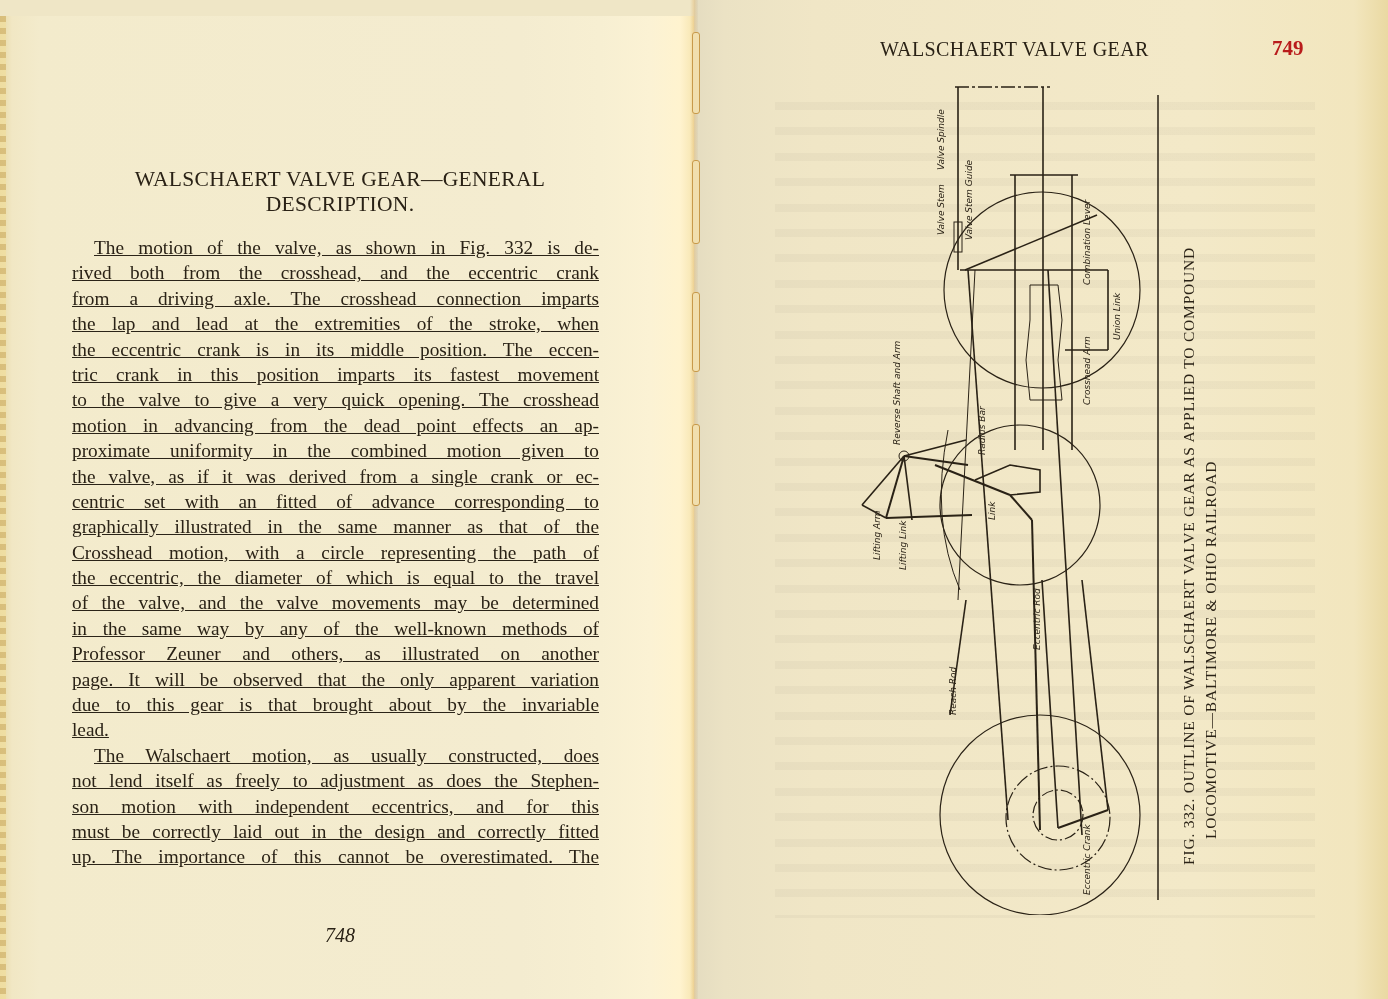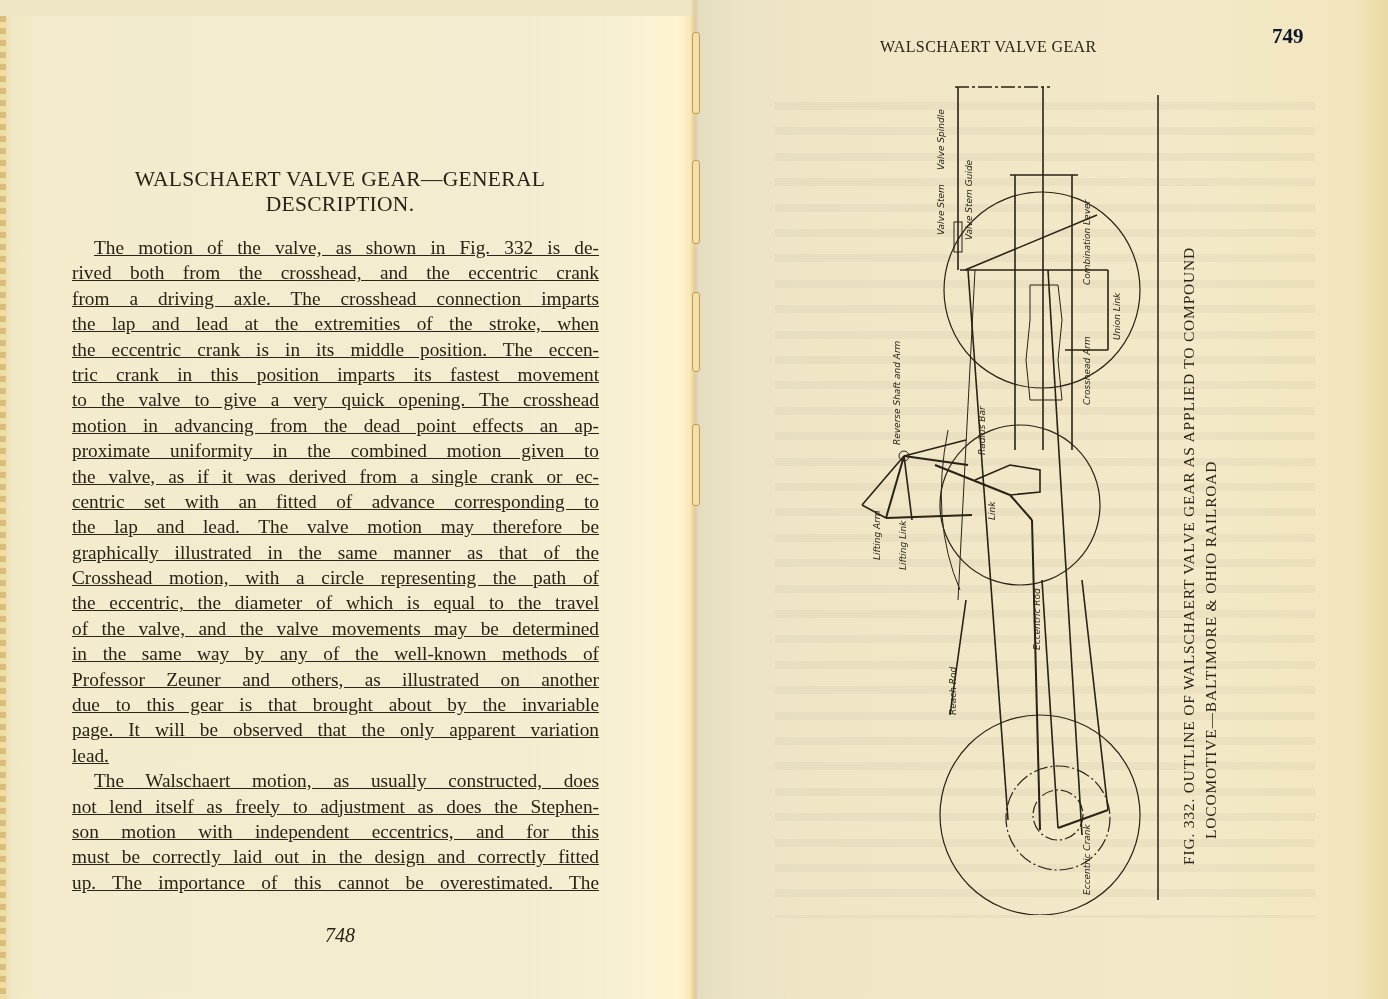--- a/index.html
+++ b/index.html
@@ -45,24 +45,24 @@
     text-align:justify; text-align-last:justify; white-space:nowrap; color:#2a2216;
   }
   .line.last { text-align-last:left; }
   .line.indent { padding-left:22px; }
   .folio-left {
     position:absolute; left:300px; top:908px; width:80px; text-align:center;
     font-size:20px; color:#2a2216;font-style:italic;
   }
   
   .running-head {
-    position:absolute; left:880px; top:38px; font-size:16px; letter-spacing:.4px; color:#2a2216;
+    position:absolute; left:880px; top:38px; font-size:20px; letter-spacing:.4px; color:#2a2216;
   }
   .folio-right {
-    position:absolute; left:1272px; top:24px; font-size:21px; font-weight:bold; color:#0f172a;
+    position:absolute; left:1272px; top:36px; font-size:21px; font-weight:bold; color:#b91c1c;
   }
   .ghost {
     position:absolute; left:775px; top:88px; width:540px; height:830px;
     background: repeating-linear-gradient(180deg, rgba(150,140,120,.0) 0 14px, rgba(150,140,120,.08) 14px 22px, rgba(150,140,120,0) 22px 25.4px);
   }
   .figure { position:absolute; left:840px; top:75px; width:330px; height:840px; }
   .caption {
     position:absolute; left:1178px; top:135px; width:52px; height:730px;
   }
   .caption-inner {
@@ -91,29 +91,28 @@
         <span class="line">rived both from the crosshead, and the eccentric crank</span>
         <span class="line">from a driving axle.  The crosshead connection imparts</span>
         <span class="line">the lap and lead at the extremities of the stroke, when</span>
         <span class="line">the eccentric crank is in its middle position.  The eccen-</span>
         <span class="line">tric crank in this position imparts its fastest movement</span>
         <span class="line">to the valve to give a very quick opening.  The crosshead</span>
         <span class="line">motion in advancing from the dead point effects an ap-</span>
         <span class="line">proximate uniformity in the combined motion given to</span>
         <span class="line">the valve, as if it was derived from a single crank or ec-</span>
         <span class="line">centric set with an fitted of advance corresponding to</span>
-        <span class="line">the lap and lead.  The valve motion may therefore be</span>
         <span class="line">graphically illustrated in the same manner as that of the</span>
         <span class="line">Crosshead motion, with a circle representing the path of</span>
         <span class="line">the eccentric, the diameter of which is equal to the travel</span>
         <span class="line">of the valve, and the valve movements may be determined</span>
         <span class="line">in the same way by any of the  well-known  methods  of</span>
         <span class="line">Professor Zeuner and others, as illustrated on another</span>
+        <span class="line">page.  It will be observed that the only apparent variation</span>
         <span class="line">due to this gear is that brought about by the invariable</span>
-        <span class="line">page.  It will be observed that the only apparent variation</span>
         <span class="line last">lead.</span>
         <span class="line indent">The Walschaert motion, as usually constructed, does</span>
         <span class="line">not lend itself as freely to adjustment as does the Stephen-</span>
         <span class="line">son motion with independent eccentrics, and  for  this</span>
         <span class="line">must be correctly laid out in the design and correctly fitted</span>
         <span class="line">up.  The importance of this cannot be overestimated. The</span>
       </div>
 
     <div class="folio-left">748</div>
   </div>

